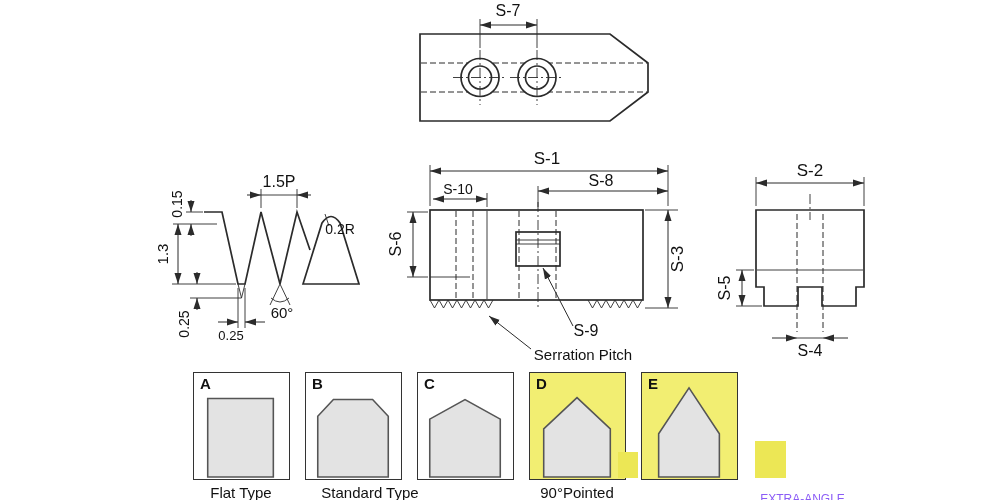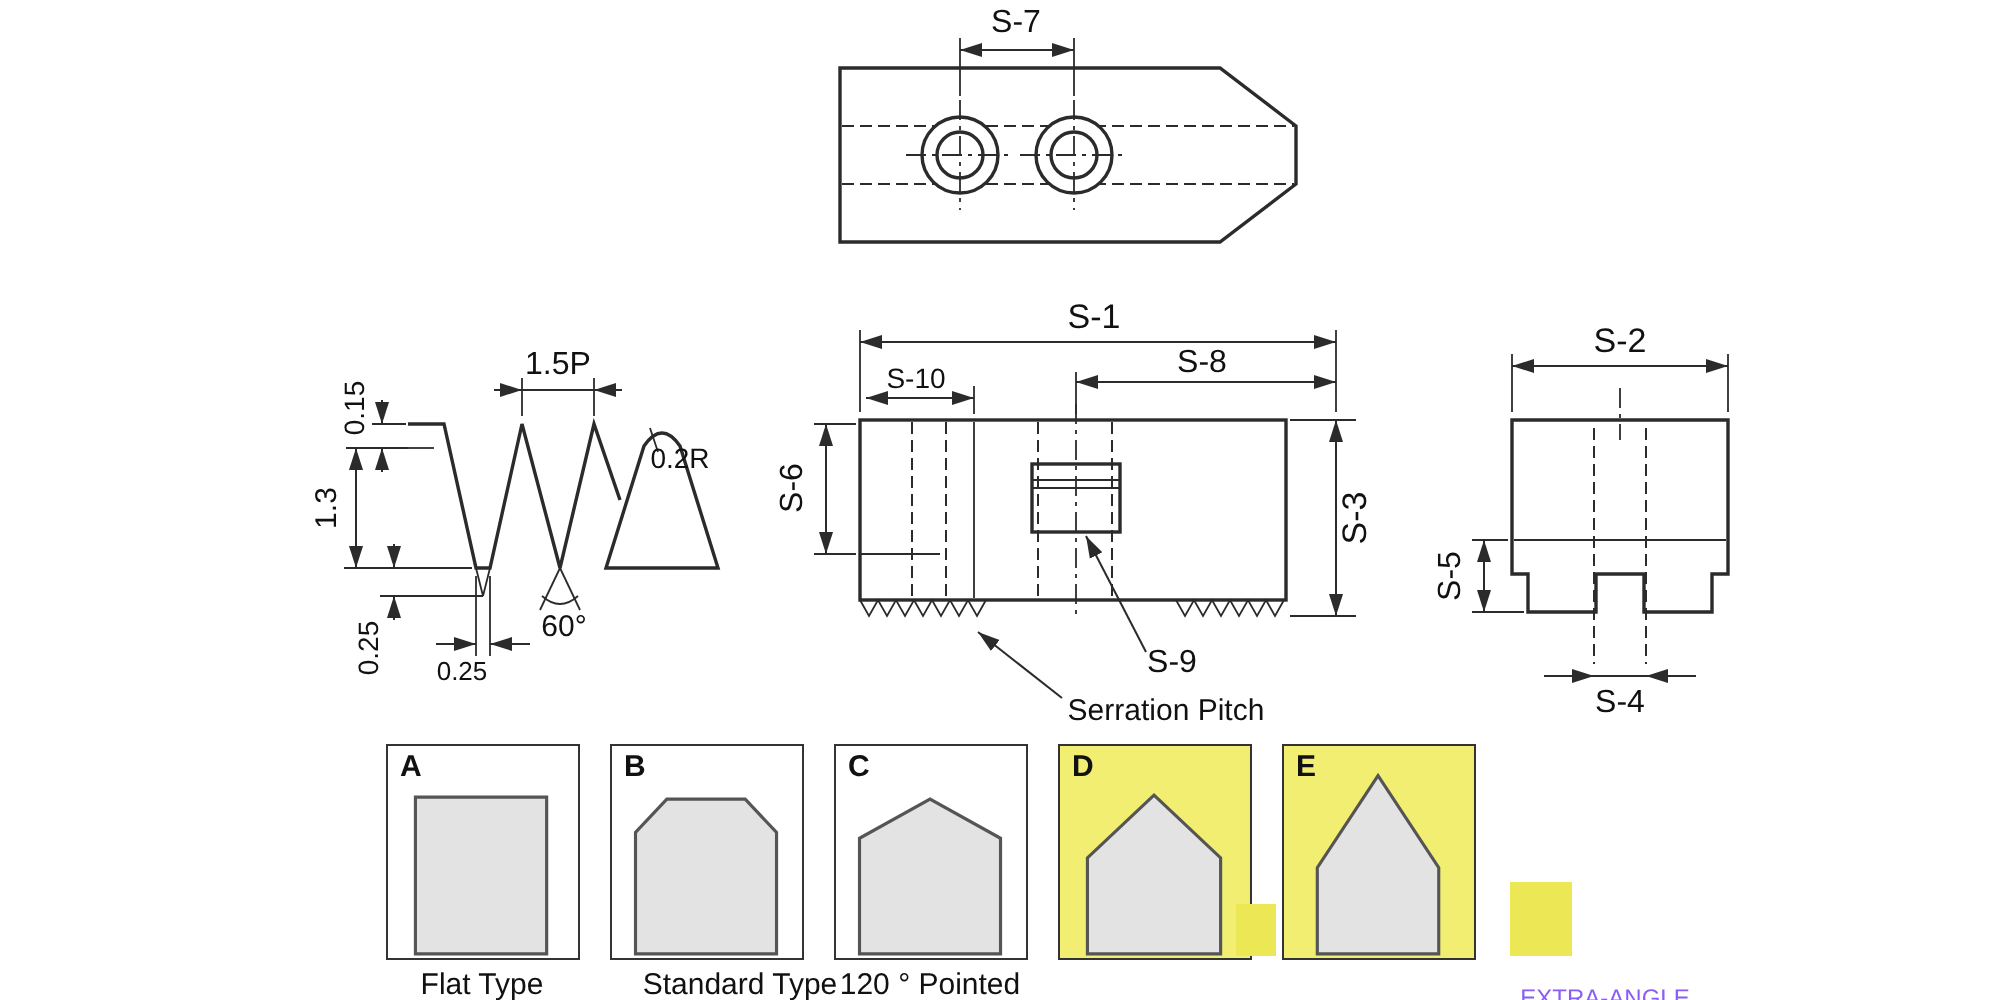--- a/index.html
+++ b/index.html
@@ -227,16 +227,16 @@
     <svg class="profile-svg" viewBox="0 0 97 108">
       <polygon class="profile" points="17,106 17,62 48,15 79,62 79,106"></polygon>
     </svg>
   </div>
 
   <div class="small-sq" style="left:618px;top:452px;width:20px;height:26px"></div>
   <div class="small-sq" style="left:755px;top:441px;width:31px;height:37px"></div>
 
   <div class="type-label" style="left:171px">Flat Type</div>
   <div class="type-label" style="left:300px">Standard Type</div>
-  <div class="type-label" style="left:395px">120 ° Pointed</div>
+  <div class="type-label" style="left:507px">90°Pointed</div>
   <div class="extra-label">EXTRA-ANGLE</div>
 
 </div>
 
 </body></html>

